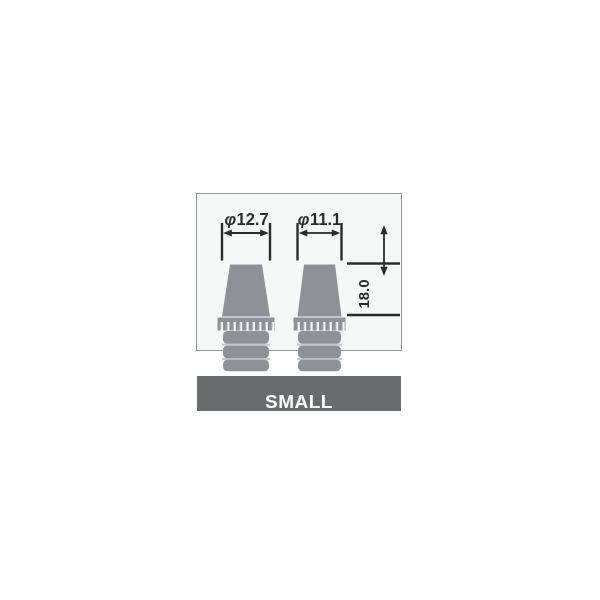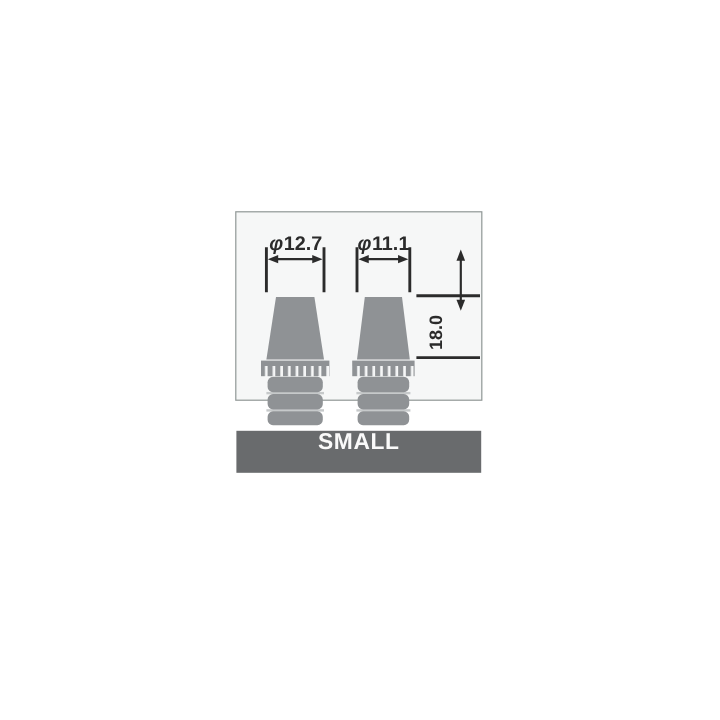--- a/index.html
+++ b/index.html
@@ -12,21 +12,21 @@
   }
   .stage {
     position: relative;
     width: 600px;
     height: 600px;
     background: #ffffff;
   }
   .card {
     position: absolute;
     left: 196px;
-    top: 176px;
+    top: 193px;
     width: 206px;
     height: 158px;
     box-sizing: border-box;
     border: 1px solid #919897;
     background: #f6f7f7;
     display: flex;
     flex-direction: column;
   }
   .drawing {
     width: 204px;
@@ -36,21 +36,21 @@
   .drawing svg {
     display: block;
     width: 100%;
     height: 100%;
   }
   .banner {
     height: 35px;
     flex: 0 0 35px;
     background: #696b6d;
     display: flex;
-    align-items: flex-start;
+    align-items: flex-end;
     justify-content: center;
   }
   .banner span {
     color: #fafafa;
     font-size: 19px;
     font-weight: bold;
     letter-spacing: 0.5px;
     line-height: 1;
   }
   .dim-text {

